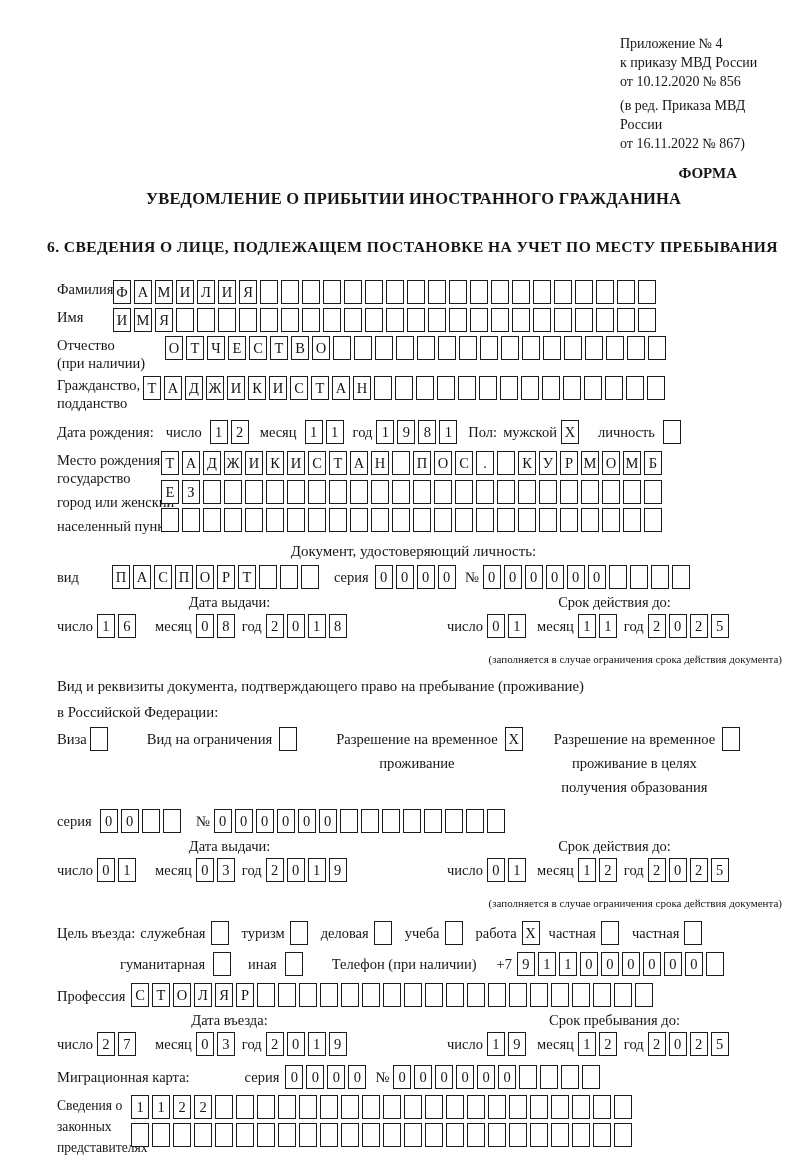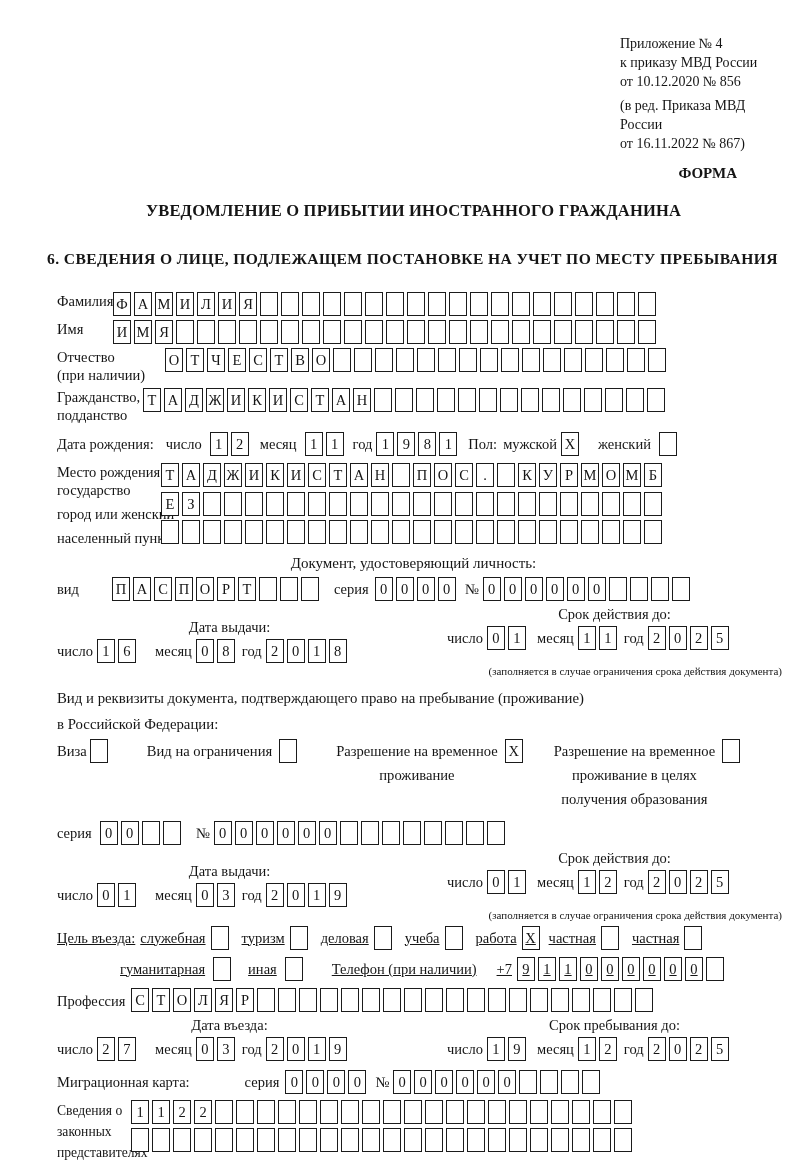--- a/index.html
+++ b/index.html
@@ -23,59 +23,59 @@
   .lbl { font-size: 14.5px; line-height: 18px; white-space: nowrap; }
   .frow { display: flex; align-items: flex-start; margin-bottom: 4px; }
   .lblcol { flex: 0 0 auto; }
 
   
   .annex { margin-left: 563px; font-size: 14px; line-height: 19px; }
   .annex .gap { height: 5px; }
   .forma { text-align: right; padding-right: 33px; font-weight: bold; font-size: 15px; margin-top: 12px; }
 
   
-  .title { text-align: center; font-weight: bold; font-size: 16.5px; line-height: 26px; margin-top: 16px; letter-spacing: .2px; }
+  .title { text-align: center; font-weight: bold; font-size: 16.5px; line-height: 26px; margin-top: 4px; letter-spacing: .2px; }
   .blank-line { display: inline-block; width: 66px; height: 2.5px; background: #2b2b2b; margin-left: 28px; vertical-align: baseline; }
 
   .section-heading { font-weight: bold; font-size: 15.6px; letter-spacing: .4px; text-align: center; margin: 26px 0 0 -10px; white-space: nowrap; }
 
   .fields { margin-top: 24px; }
 
   
   .w56 { width: 56px; } .w84 { width: 86px; } .w108 { width: 108px; } .w104 { width: 104px; } .w74 { width: 74px; }
   .stackrows .cells { margin-bottom: 4.5px; }
 
   
   .inlinebits { display: flex; align-items: center; flex-wrap: nowrap; }
   .mr4 { margin-right: 4px; } .mr6 { margin-right: 6px; } .mr8 { margin-right: 8px; }
   .mr12 { margin-right: 12px; } .mr16 { margin-right: 16px; } .mr24 { margin-right: 24px; }
 
   .doc-heading { text-align: center; font-weight: normal; font-size: 15px; margin: 6px 0 5px; }
 
   
-  .datepair { display: flex; align-items: center; margin-top: 5px; }
+  .datepair { display: flex; align-items: flex-start; margin-top: 5px; }
   .datecol-l { width: 390px; flex: 0 0 auto; }
   .datecol-r { flex: 1; }
   .datehead { text-align: center; font-size: 14.5px; }
   .datecol-l .datehead { width: 345px; }
   .datecol-r .datehead { width: 335px; }
   .dateline { display: flex; align-items: center; margin-top: 3px; }
   .dateline .lbl { margin-right: 4px; }
   .note-r { font-size: 11px; text-align: right; margin-top: 15px; white-space: nowrap; }
 
   .intro { font-size: 14.8px; line-height: 26px; margin-top: 8px; }
 
   
   .optrow { display: flex; align-items: flex-start; margin-top: 2px; gap: 12px; }
   .opt { display: flex; align-items: flex-start; }
   .opt .txt { font-size: 14.6px; line-height: 24px; text-align: center; }
   .opt .cells { margin-left: 7px; }
 
   
-  .purows { margin-top: 5px; text-decoration: underline; }
+  .purows { margin-top: 12px; }
   .purow { display: flex; align-items: center; margin-bottom: 7px; }
   .purow .lbl { margin-right: 5px; }
   .purow .cells { margin-right: 10px; }
   .indent63 { margin-left: 63px; }
 
   .repr { display: flex; align-items: flex-start; margin-top: 6px; }
   .repr-label { width: 74px; font-size: 13.6px; line-height: 21px; flex: 0 0 auto; }
 </style>
 </head>
 <body>
@@ -249,21 +249,21 @@
           <span class="cell">1</span>
           <span class="cell">9</span>
           <span class="cell">8</span>
           <span class="cell">1</span>
         </span>
       <span class="lbl mr6">Пол:</span>
       <span class="lbl mr4">мужской</span>
       <span class="cells mr16">
           <span class="cell">X</span>
         </span>
-      <span class="lbl mr8">женский</span>
+      <span class="lbl mr8">личность</span>
       <span class="cells">
           <span class="cell"></span>
         </span>
     </div>
 
     <div class="frow stackrows">
       <span class="lblcol w104">
         <span class="lbl" style="display:block">Место рождения:</span>
         <span class="lbl" style="display:block">государство</span>
         <span class="lbl" style="display:block; margin-top:6px">город или женский</span>

